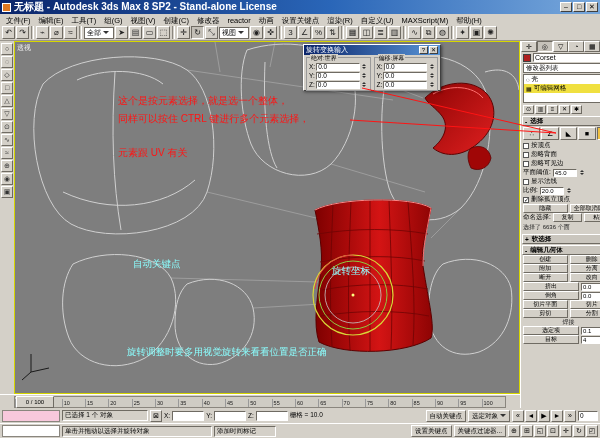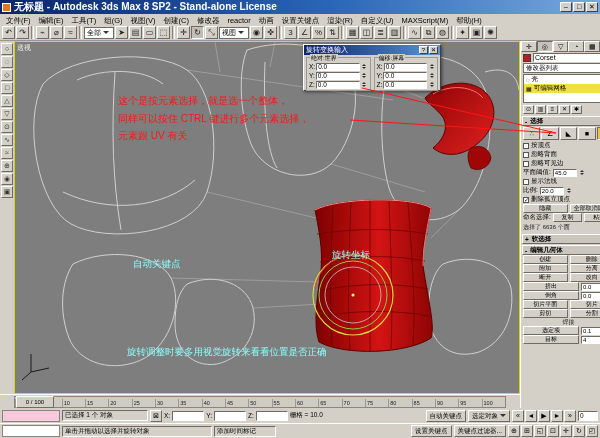--- a/index.html
+++ b/index.html
@@ -249,23 +249,23 @@
         <path d="M16,330 L34,326"></path>
           <path d="M16,330 L16,312"></path>
           <path d="M16,330 L7,338"></path>
       </g>
     </svg>
   </div>
   <div id="vp-label">透视</div>
 
   <div class="ann red" style="left:118px;top:112px">同样可以按住 CTRL 键进行多个元素选择，</div>
   <div class="ann red" style="left:118px;top:94px">这个是按元素选择，就是选一个整体，</div>
-  <div class="ann red" style="left:118px;top:129px">元素跟 UV 有关</div>
+  <div class="ann red" style="left:118px;top:146px">元素跟 UV 有关</div>
   <div class="ann cyan" style="left:133px;top:258px">自动关键点</div>
-  <div class="ann cyan" style="left:332px;top:249px">旋转坐标</div>
+  <div class="ann cyan" style="left:332px;top:265px">旋转坐标</div>
   <div class="ann cyan" style="left:127px;top:346px">旋转调整时要多用视觉旋转来看看位置是否正确</div>
 
   <div id="dialog">
     <div id="dlg-title">
       <span class="t">旋转变换输入</span>
       <span class="dlg-btn">?</span>
       <span class="dlg-btn">✕</span>
     </div>
     <div id="dlg-body">
       <div class="grp">

